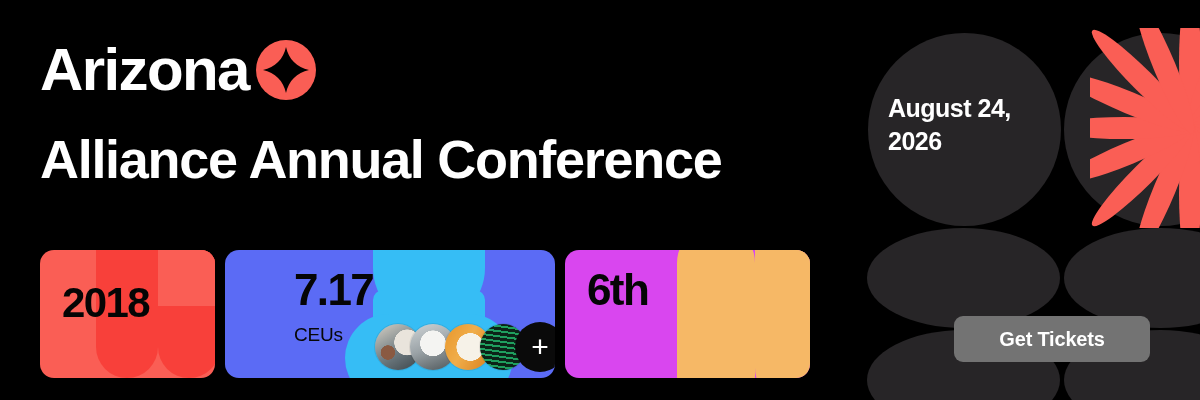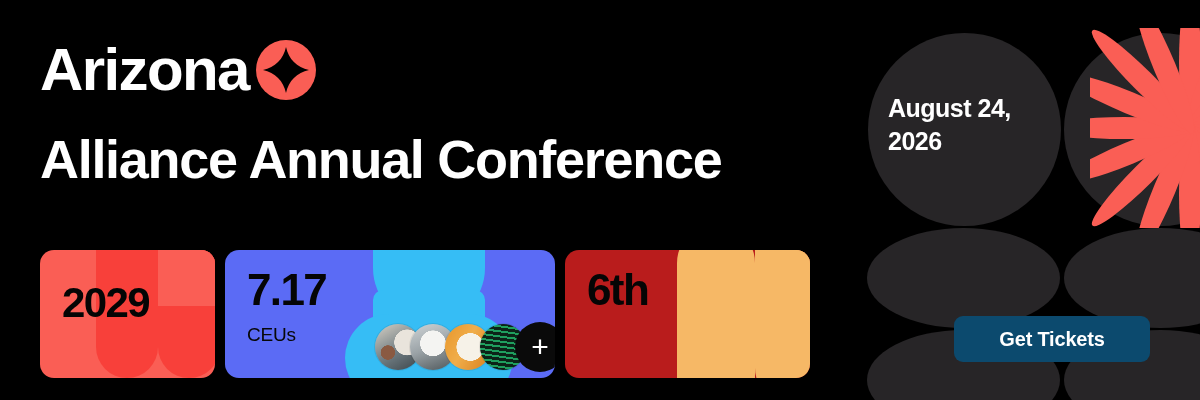--- a/index.html
+++ b/index.html
@@ -70,22 +70,22 @@
     gap:10px;
   }
   .card {
     position:relative;
     border-radius:14px;
     overflow:hidden;
     flex:0 0 auto;
     height:128px;
   }
   .card-year   { width:175px; background:#fa5e55; }
-  .card-ceus   { width:330px; background:#5b6bf5; }
-  .card-annual { width:245px; background:#b91c1c; }
+  .card-ceus   { width:330px; background:#5b6bf5;padding-left:47px; }
+  .card-annual { width:245px; background:#d946ef; }
 
   .card-text {
     position:relative;
     z-index:5;
     padding:18px 0 0 22px;
   }
   .card-big {
     color:#050505;
     font-weight:bold;
     letter-spacing:-1.6px;
@@ -223,21 +223,21 @@
     position:absolute;
     left:250px; top:28px;
     width:200px; height:200px;
     z-index:4;
   }
 
   .tickets-btn {
     position:absolute;
     left:114px; top:316px;
     width:196px; height:46px;
-    background:#0c4a6e;
+    background:#737373;
     border:none;
     border-radius:9px;
     color:#ffffff;
     font-family:"Liberation Sans", sans-serif;
     font-size:20px;
     font-weight:bold;
     letter-spacing:-0.2px;
     cursor:pointer;
     z-index:10;
   }
@@ -265,21 +265,21 @@
       <div class="title-line2">Alliance Annual Conference</div>
     </div>
 
     <div class="cards-row">
 
       <div class="card card-year">
         <div class="deco red-deco-a"></div>
         <div class="deco red-deco-b"></div>
         <div class="deco red-deco-c"></div>
         <div class="card-text">
-          <div class="card-big">2029</div>
+          <div class="card-big">2018</div>
         </div>
       </div>
 
       <div class="card card-ceus">
         <div class="deco cyan-top"></div>
         <div class="deco cyan-mid"></div>
         <div class="deco cyan-bottom"></div>
 
         <div class="card-text">
           <div class="card-big">7.17</div>

